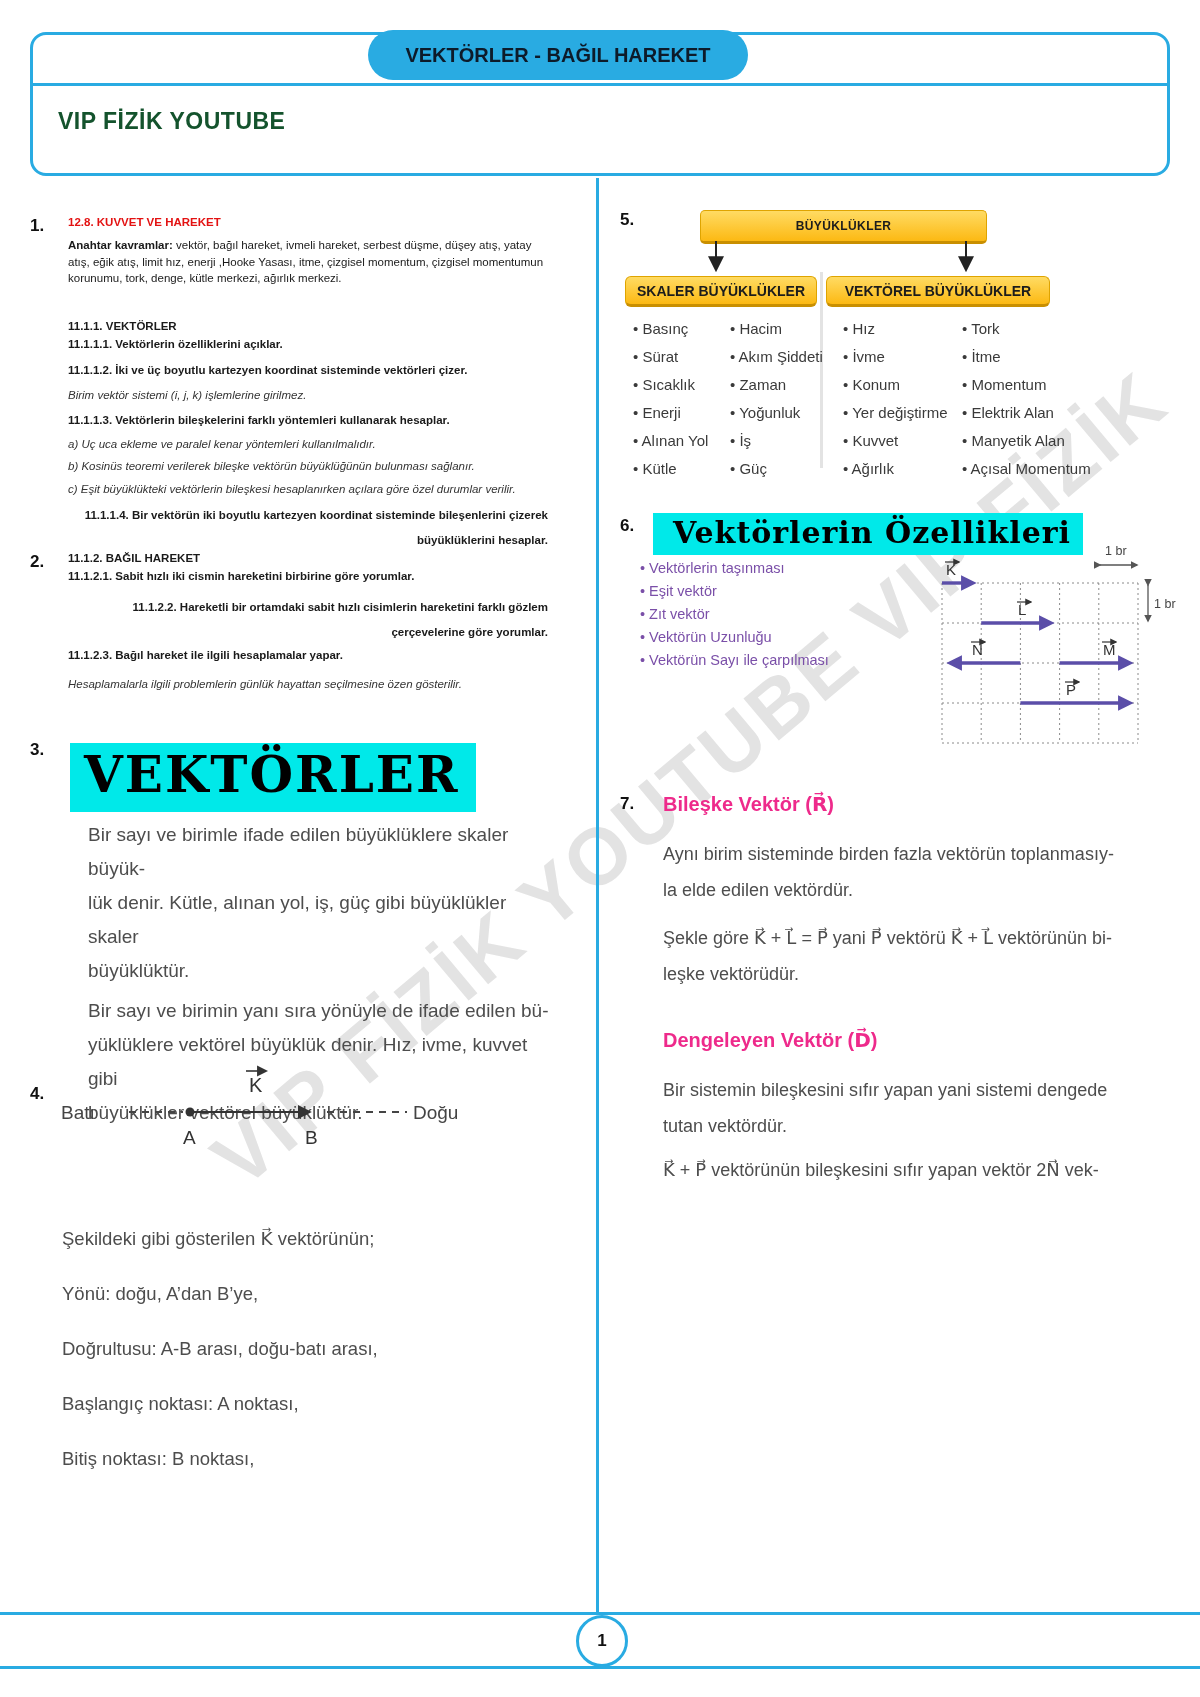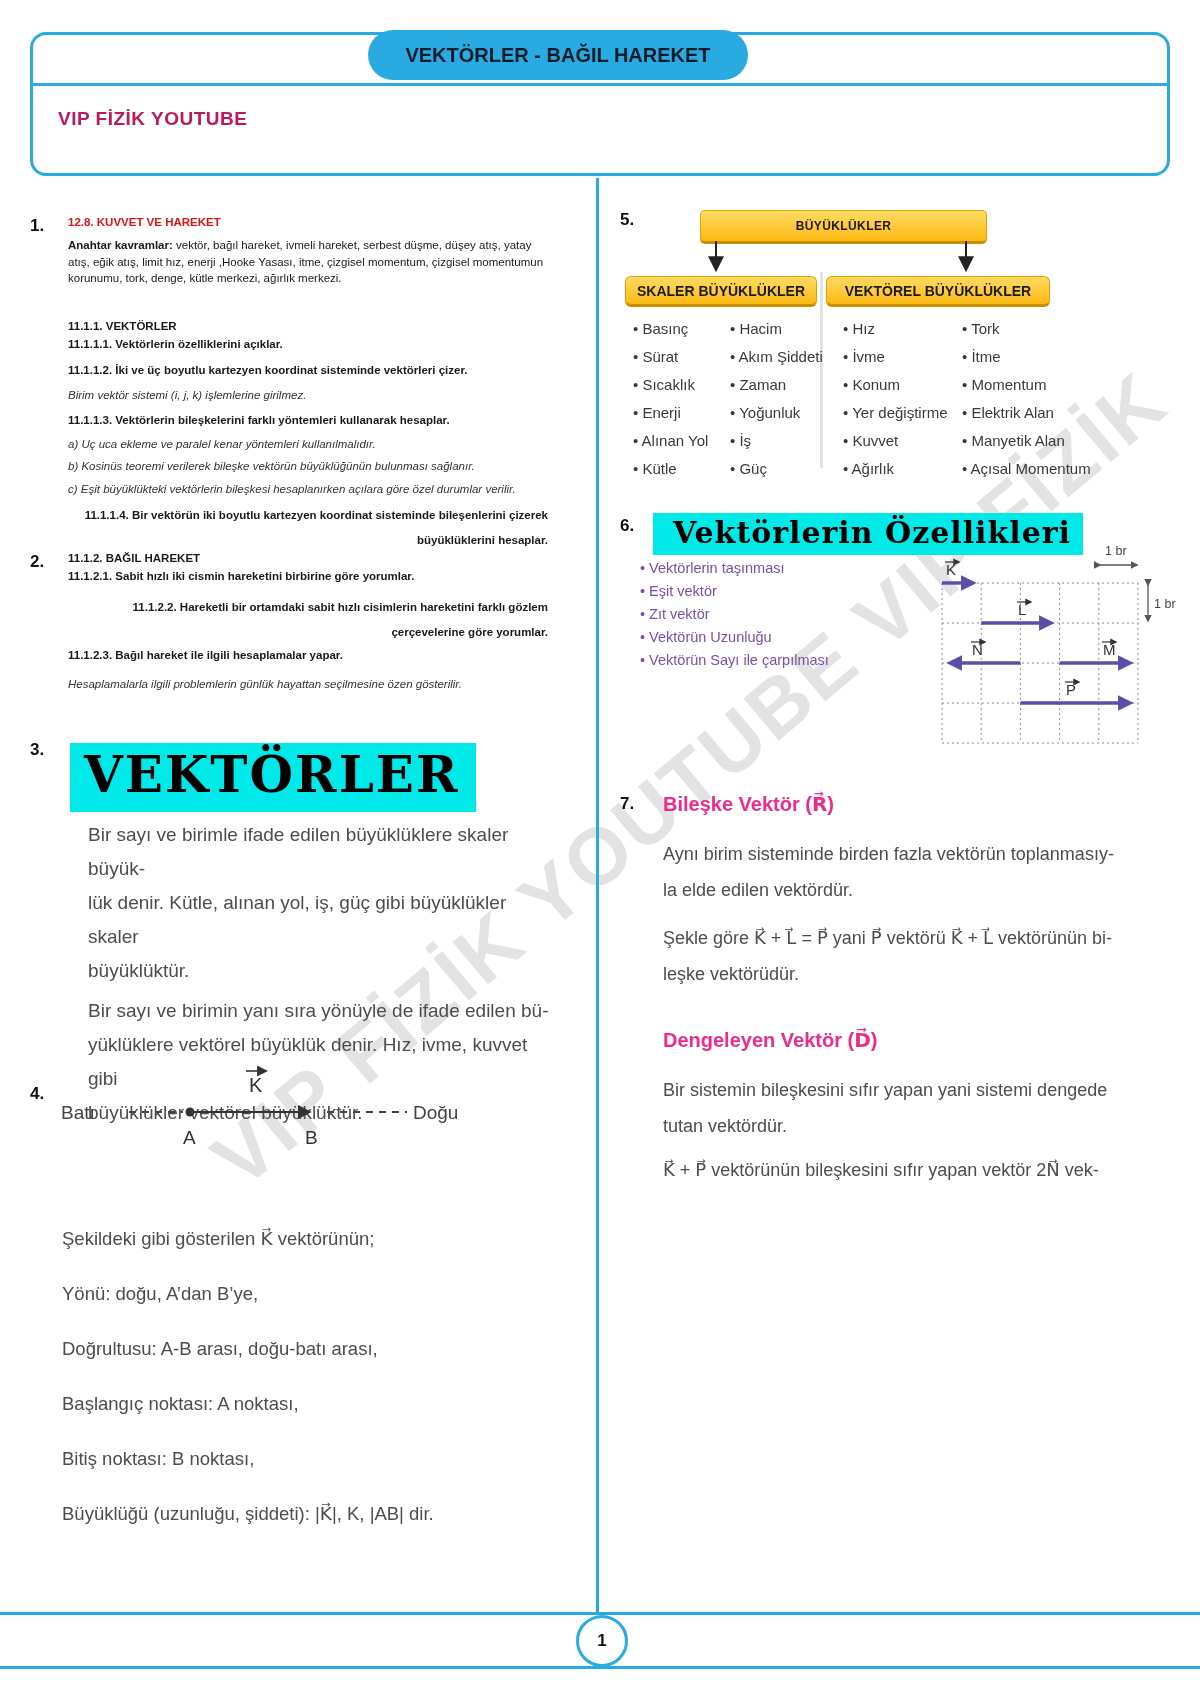--- a/index.html
+++ b/index.html
@@ -12,21 +12,21 @@
              white-space:nowrap;font-size:80px;font-weight:bold;letter-spacing:3px;
              color:#d2d2d2;opacity:.62;z-index:0;}
 
   .z{position:absolute;z-index:1;}
 
   
   .hdr-box{left:30px;top:32px;width:1134px;height:138px;border:3px solid #29abe2;border-radius:16px;}
   .hdr-line{left:30px;top:83px;width:1140px;height:3px;background:#29abe2;}
   .pill{left:368px;top:30px;width:380px;height:50px;background:#29abe2;border-radius:26px;
         display:flex;align-items:center;justify-content:center;font-weight:bold;font-size:20px;color:#0d1b2a;}
-  .channel{left:58px;top:108px;font-size:19px;font-weight:bold;letter-spacing:.5px;color:#be185d;text-align:center;}
+  .channel{left:58px;top:108px;font-size:23px;font-weight:bold;letter-spacing:.5px;color:#14532d;text-align:center;}
 
   
   .vdivider{left:596px;top:178px;width:3px;height:1434px;background:#29abe2;}
   .botline1{left:0;top:1612px;width:1200px;height:3px;background:#29abe2;}
   .botline2{left:0;top:1666px;width:1200px;height:3px;background:#29abe2;}
   .pagenum{left:576px;top:1615px;width:46px;height:46px;border:3px solid #29abe2;border-radius:50%;
            background:#fff;display:flex;align-items:center;justify-content:center;
            font-weight:bold;font-size:17px;color:#111;}
 
   .num{font-weight:bold;font-size:17px;color:#111;}
@@ -143,21 +143,20 @@
     <line x1="191" y1="21" x2="211" y2="21" stroke="#333" stroke-width="1.6" marker-end="url(#bh)"></line>
     <text x="128" y="94" font-size="19" fill="#333">A</text>
     <text x="250" y="94" font-size="19" fill="#333">B</text>
   </svg>
   <div class="abs z glines" style="left:62px;top:1225px;width:490px;">
     <div>Şekildeki gibi gösterilen K⃗ vektörünün;</div>
     <div>Yönü: doğu, A’dan B’ye,</div>
     <div>Doğrultusu: A-B arası, doğu-batı arası,</div>
     <div>Başlangıç noktası: A noktası,</div>
     <div>Bitiş noktası: B noktası,</div>
-    <div>Büyüklüğü (uzunluğu, şiddeti): |K⃗|, K, |AB| dir.</div>
   </div>
 
   <div class="abs z num" style="left:620px;top:210px;">5.</div>
   <div class="abs z ybar yroot">BÜYÜKLÜKLER</div>
   <svg class="abs z" style="left:700px;top:241px;" width="285" height="36" viewBox="0 0 285 36">
     <defs>
       <marker id="bh2" viewBox="0 0 10 10" refX="8" refY="5" markerWidth="8" markerHeight="8" orient="auto">
         <path d="M0,0 L10,5 L0,10 z" fill="#222"></path>
       </marker>
     </defs>

